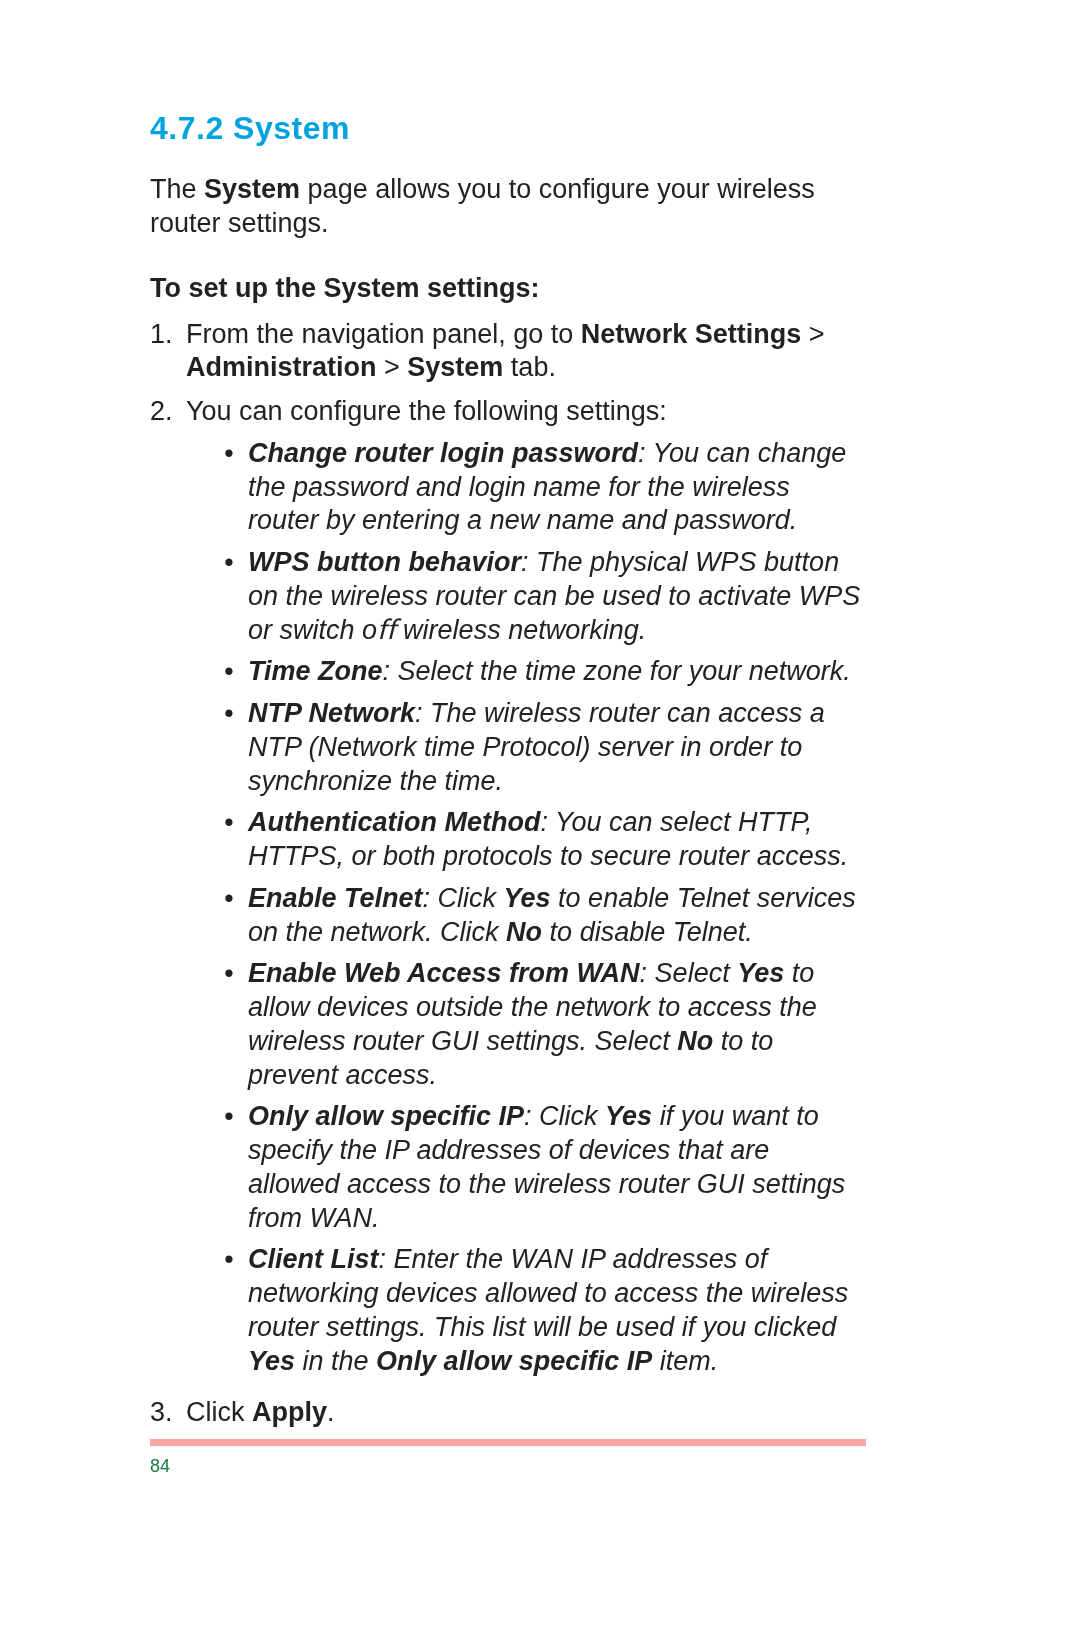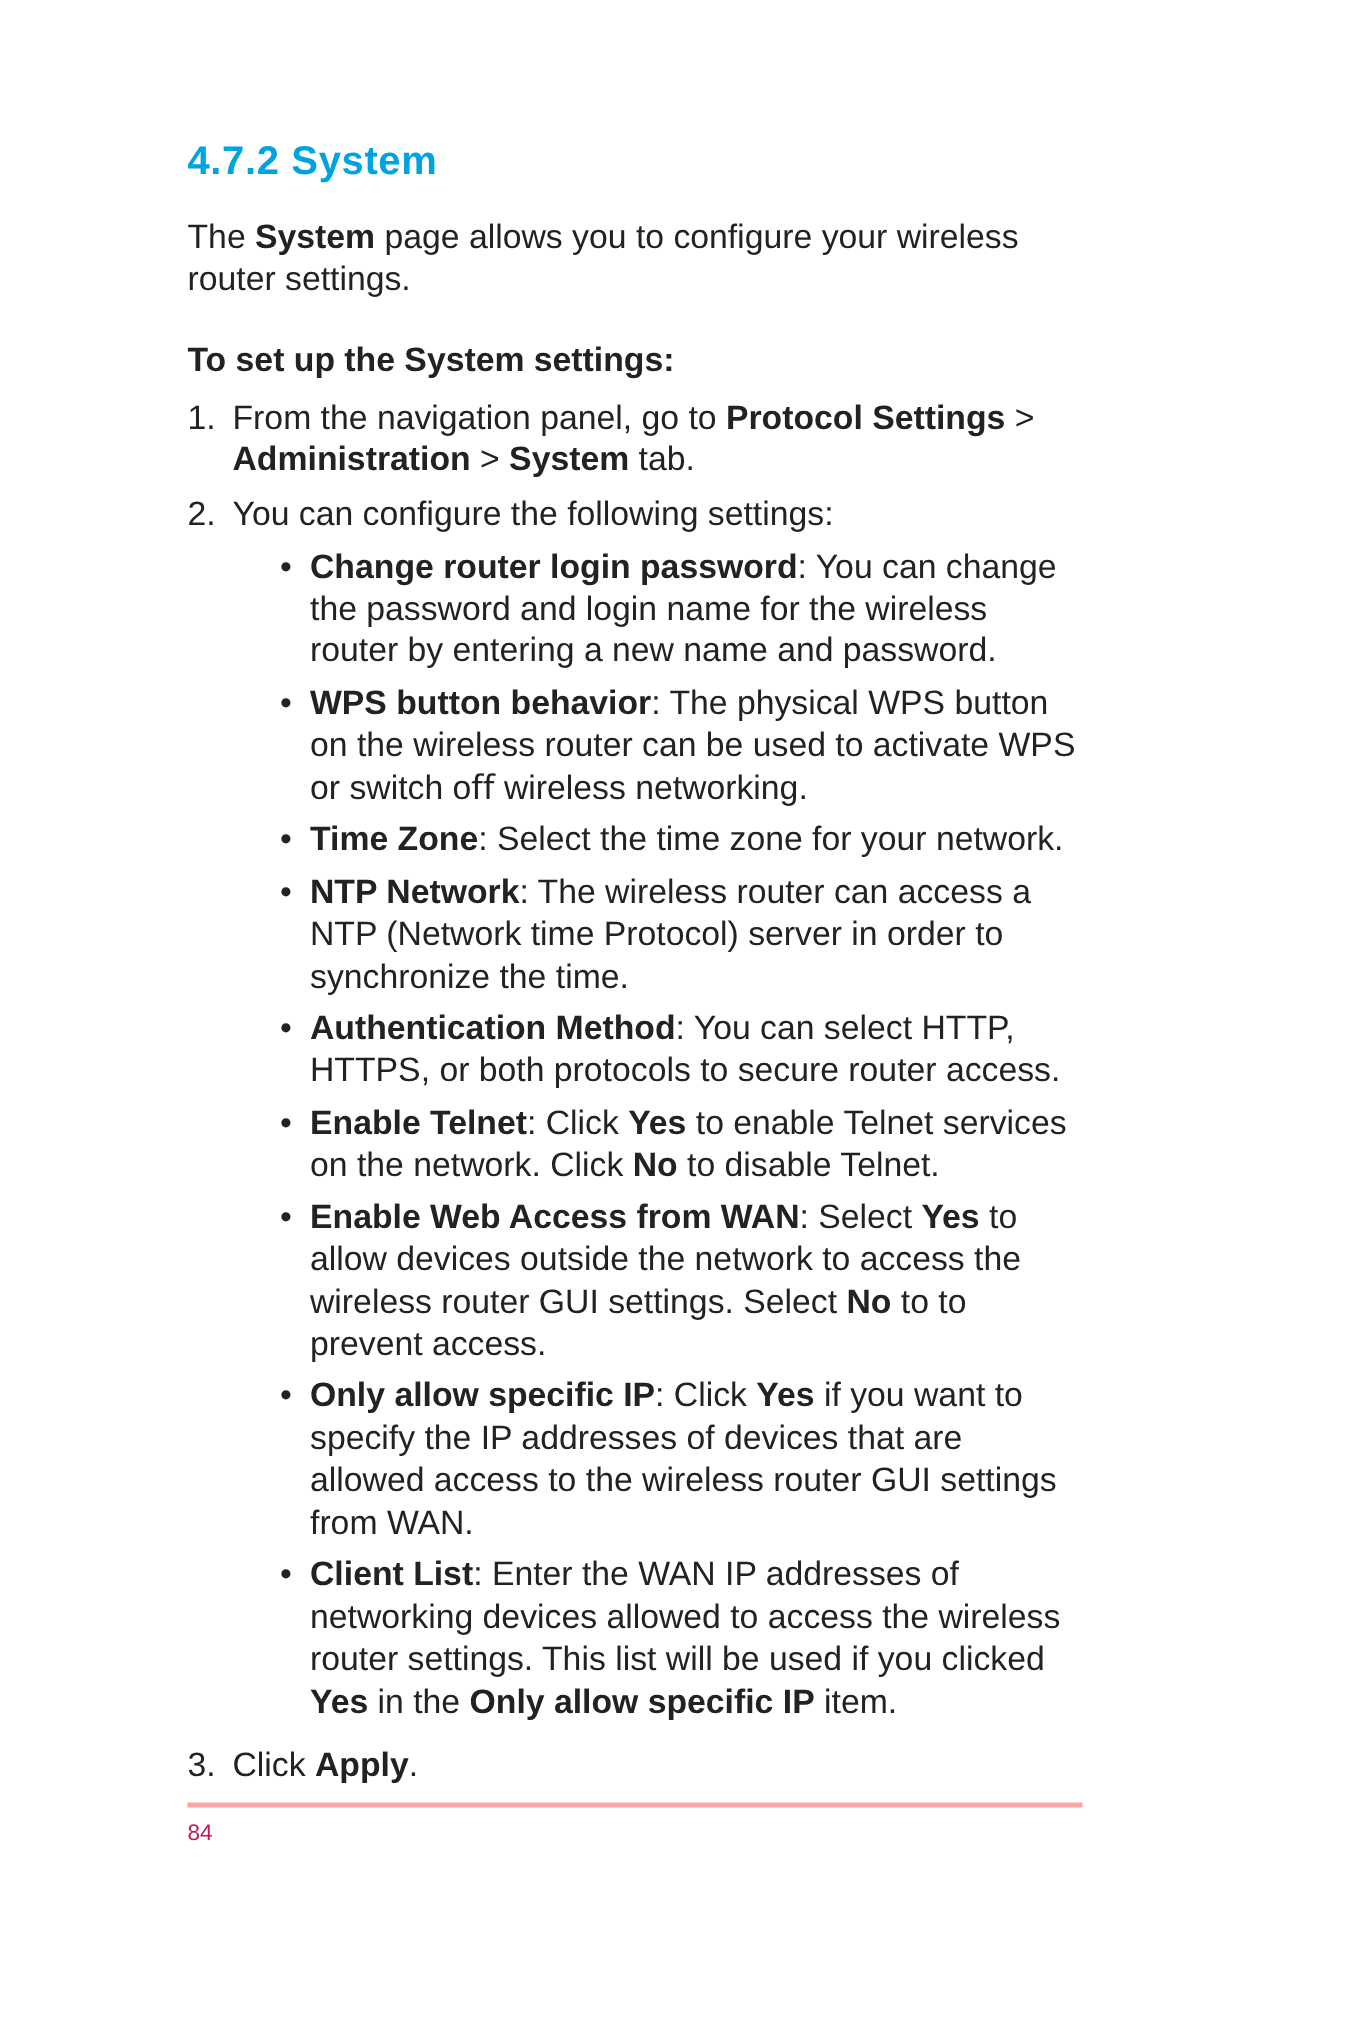--- a/index.html
+++ b/index.html
@@ -52,61 +52,62 @@
   }
   ol.steps > li::before {
     content: counter(step) ".";
     position: absolute;
     left: 0;
   }
   ul.bullets {
     list-style: none;
     padding: 0;
     margin: 8px 0 18px 38px;
+    font-style: italic;
   }
   ul.bullets > li {
     font-size: 27px;
     line-height: 1.25;
     margin-bottom: 8px;
     position: relative;
     padding-left: 24px;
   }
   ul.bullets > li::before {
     content: "•";
     position: absolute;
     left: 0;
   }
   .b { font-weight: 700; }
   .footer {
     position: absolute;
     left: 150px;
     right: 110px;
     bottom: 150px;
-    border-top: 4px solid #fca5a5;
+    border-top: 7px solid #fca5a5;
     padding-top: 10px;
     font-size: 18px;
-    color: #be185d;
+    color: #15803d;
   }
 </style>
 </head>
 <body>
 
 <div class="page">
 
   <div class="heading">4.7.2 System</div>
 
   <div class="body-text">
     <span>The </span><span class="b">System</span><span> page allows you to conﬁgure your wireless router settings.</span>
   </div>
 
   <div class="subhead">To set up the System settings:</div>
 
   <ol class="steps">
     <li>
-      <span>From the navigation panel, go to </span><span class="b">Protocol Settings</span><span> &gt; </span><span class="b">Administration</span><span> &gt; </span><span class="b">System</span><span> tab.</span>
+      <span>From the navigation panel, go to </span><span class="b">Network Settings</span><span> &gt; </span><span class="b">Administration</span><span> &gt; </span><span class="b">System</span><span> tab.</span>
     </li>
 
     <li>
       <span>You can conﬁgure the following settings:</span>
 
       <ul class="bullets">
         <li>
           <span class="b">Change router login password</span><span>:  You can change the password and login name for the wireless router by entering a new name and  password.</span>
         </li>
         <li>

